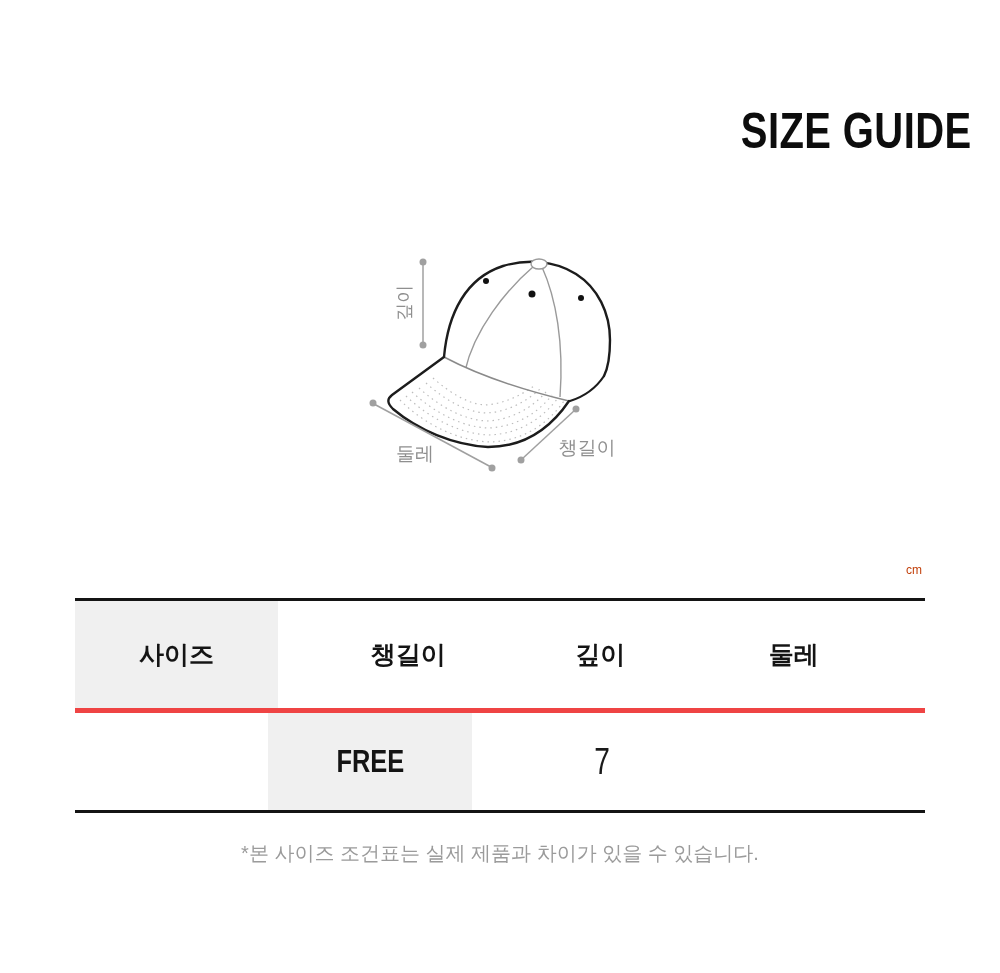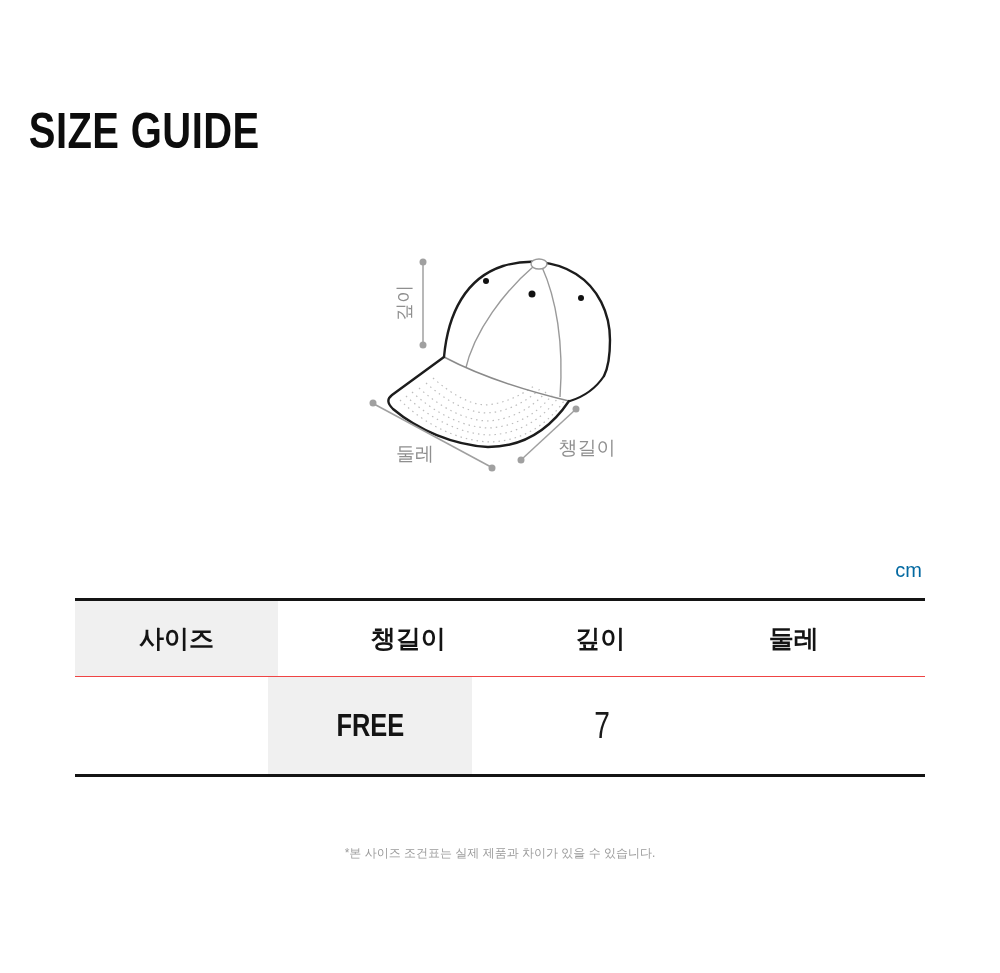--- a/index.html
+++ b/index.html
@@ -13,21 +13,21 @@
     background: #ffffff;
     overflow: hidden;
   }
 
   
   .title {
     position: absolute;
     top: 103px;
     left: 0;
     width: 100%;
-    text-align: left;
+    text-align: right;
     line-height: 56px;
     height: 56px;
   }
   .title span {
     display: inline-block;
     font-size: 50px;
     font-weight: 700;
     color: #0d0d0d;
     letter-spacing: 0.5px;
     transform: scaleX(0.8);
@@ -46,36 +46,36 @@
   .cap-svg text {
     font-family: "Liberation Sans", sans-serif;
     fill: #8f8f8f;
   }
 
   
   .unit-label {
     position: absolute;
     top: 557px;
     right: 78px;
-    font-size: 20px;
-    color: #0369a1;
+    font-size: 12px;
+    color: #c2410c;
     line-height: 26px;
   }
 
   
   .size-table {
     position: absolute;
     left: 75px;
     top: 598px;
     width: 850px;
     border-top: 3px solid #141414;
     border-bottom: 3px solid #141414;
   }
   .t-row { display: flex; width: 100%; }
-  .t-row.header { height: 76px; border-bottom: 1px solid #ef4444; }
+  .t-row.header { height: 112px; border-bottom: 5px solid #ef4444; }
   .t-row.body   { height: 97px; justify-content: center; }
   .t-cell {
     display: flex;
     align-items: center;
     justify-content: center;
     color: #141414;
   }
   .t-cell.c1 { width: 23.9%; background: #f0f0f0; }
   .t-cell.c2 { width: 30.6%; }
   .t-cell.c3 { width: 14.6%; }
@@ -95,21 +95,21 @@
     transform: scaleX(0.78);
   }
 
   
   .footnote {
     position: absolute;
     top: 840px;
     left: 0;
     width: 100%;
     text-align: center;
-    font-size: 12px;
+    font-size: 20px;
     color: #9b9b9b;
     line-height: 26px;
   }
 </style>
 </head>
 <body>
 
 <div class="page">
 
   <div class="title">

